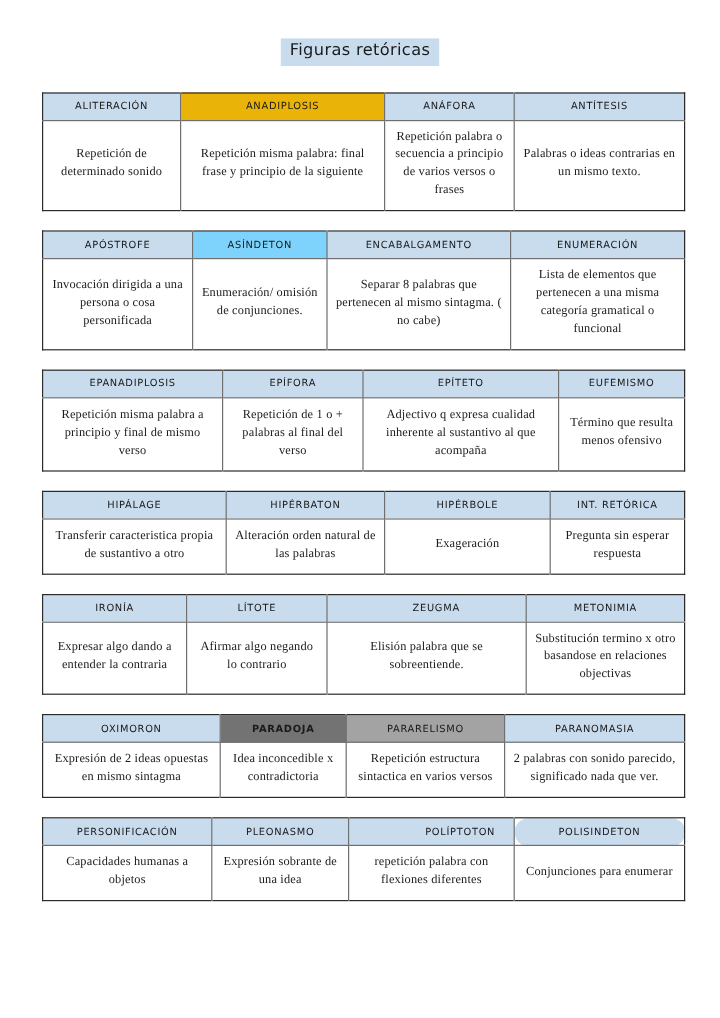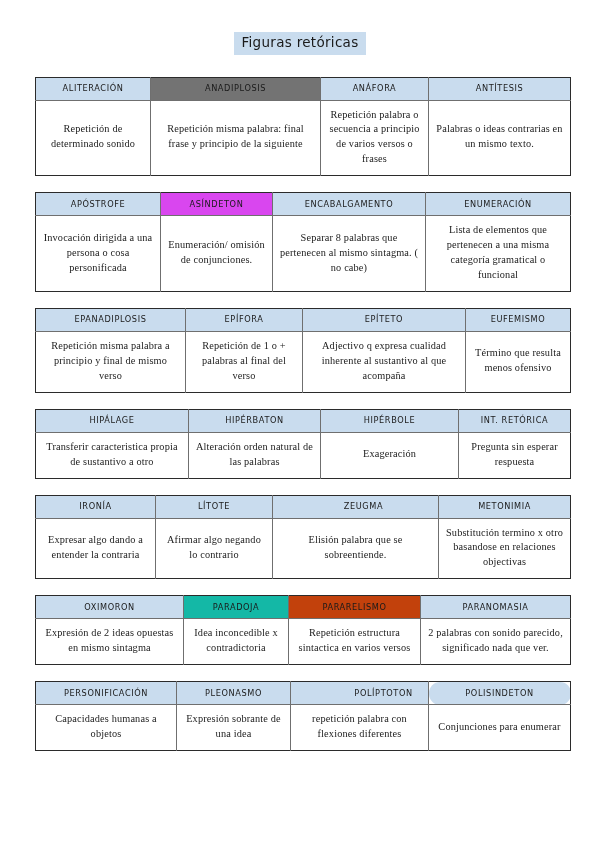--- a/index.html
+++ b/index.html
@@ -95,21 +95,21 @@
       <table class="fig" style="border-color: rgb(43, 43, 43);">
         <colgroup>
           <col style="width: 115px;">
           <col style="width: 170px;">
           <col style="width: 108px;">
           <col style="width: 142px;">
         </colgroup>
         <thead>
           <tr>
             <th style="background: rgb(201, 220, 238);">ALITERACIÓN</th>
-            <th style="background: #737373; margin-top: 20px;">ANADIPLOSIS</th>
+            <th style="background: #eab308; margin-top: 20px;">ANADIPLOSIS</th>
             <th style="background: rgb(201, 220, 238);">ANÁFORA</th>
             <th style="background: rgb(201, 220, 238);">ANTÍTESIS</th>
           </tr>
         </thead>
         <tbody>
           <tr>
             <td>Repetición de determinado sonido</td>
             <td>Repetición misma palabra: final frase y principio de la siguiente</td>
             <td>Repetición palabra o secuencia a principio de varios versos o frases</td>
             <td>Palabras o ideas contrarias en un mismo texto.</td>
@@ -119,21 +119,21 @@
       <table class="fig" style="border-color: rgb(43, 43, 43);">
         <colgroup>
           <col style="width: 125px;">
           <col style="width: 112px;">
           <col style="width: 153px;">
           <col style="width: 145px;">
         </colgroup>
         <thead>
           <tr>
             <th style="background: rgb(201, 220, 238);">APÓSTROFE</th>
-            <th style="background: #d946ef; margin-left: 39px;">ASÍNDETON</th>
+            <th style="background: #7dd3fc; margin-left: 39px;">ASÍNDETON</th>
             <th style="background: rgb(201, 220, 238);">ENCABALGAMENTO</th>
             <th style="background: rgb(201, 220, 238);">ENUMERACIÓN</th>
           </tr>
         </thead>
         <tbody>
           <tr>
             <td>Invocación dirigida a una persona o cosa personificada</td>
             <td>Enumeración/ omisión de conjunciones.</td>
             <td>Separar 8 palabras que pertenecen al mismo sintagma. ( no cabe)</td>
             <td>Lista de elementos que pertenecen a una misma categoría gramatical o funcional</td>
@@ -215,22 +215,22 @@
       <table class="fig" style="border-color: rgb(43, 43, 43);">
         <colgroup>
           <col style="width: 148px;">
           <col style="width: 105px;">
           <col style="width: 132px;">
           <col style="width: 150px;">
         </colgroup>
         <thead>
           <tr>
             <th style="background: rgb(201, 220, 238);">OXIMORON</th>
-            <th style="background: #14b8a6;">PARADOJA</th>
-            <th style="background: #c2410c;">PARARELISMO</th>
+            <th style="background: #737373; font-weight: bold;">PARADOJA</th>
+            <th style="background: #a3a3a3;">PARARELISMO</th>
             <th style="background: rgb(201, 220, 238);">PARANOMASIA</th>
           </tr>
         </thead>
         <tbody>
           <tr>
             <td>Expresión de 2 ideas opuestas en mismo sintagma</td>
             <td>Idea inconcedible x contradictoria</td>
             <td>Repetición estructura sintactica en varios versos</td>
             <td>2 palabras con sonido parecido, significado nada que ver.</td>
           </tr>

